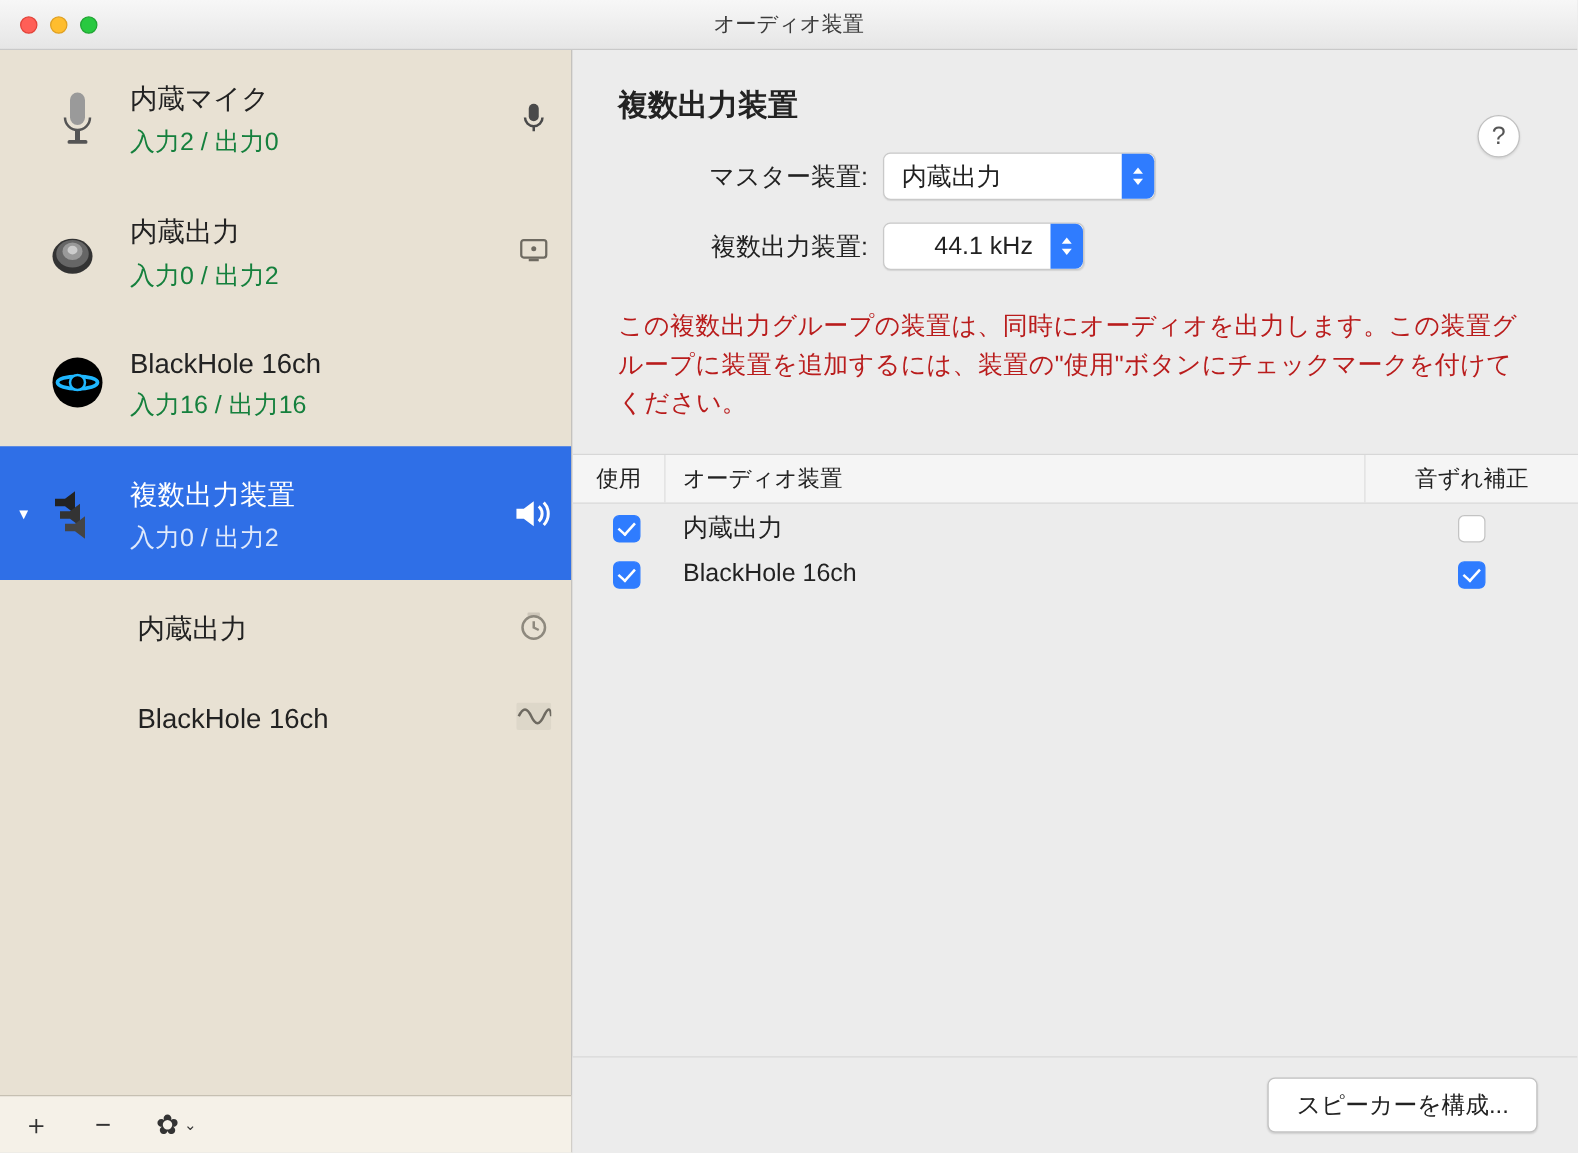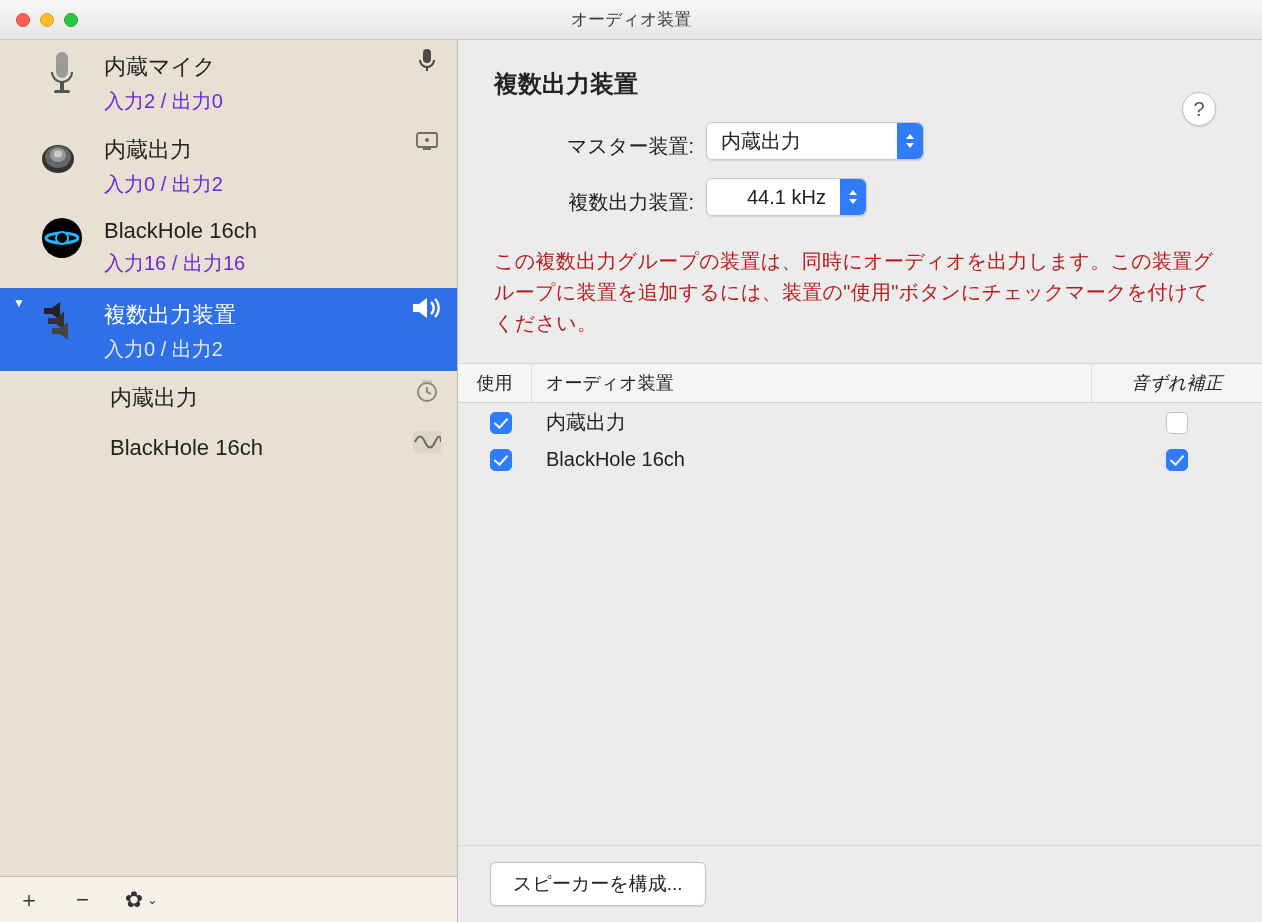--- a/index.html
+++ b/index.html
@@ -51,22 +51,22 @@
     border-right: 1px solid #b8b8b8;
     display: flex;
     flex-direction: column;
   }
   .device-list {
     flex: 1;
     overflow: auto;
   }
   .device-row {
     display: flex;
-    align-items: flex-start;
-    padding: 8px 12px;
+    align-items: center;
+    padding: 20px 12px;
     cursor: default;
     position: relative;
     min-height: 82px;
   }
   .device-row.selected {
     background: #2f6fe7;
     color: #fff;
   }
   .expand-tri {
     width: 14px;
@@ -85,21 +85,21 @@
   .dev-text {
     flex: 1;
     padding-left: 10px;
   }
   .dev-name {
     font-size: 22px;
     padding-top:4px;
   }
   .dev-sub {
     font-size: 20px;
-    color: #6d28d9;
+    color: #15803d;
     margin-top: 6px;
   }
   .device-row.selected .dev-sub { color: #dfe9fb; }
   .row-right-icon {
     width: 36px;
     display:flex;justify-content:center;align-items:center;
     color:#6e6a61;
   }
   .device-row.selected .row-right-icon { color:#fff; }
   .sub-row {
@@ -148,21 +148,21 @@
     position:absolute;
     top: 52px; right: 46px;
     width:34px;height:34px;border-radius:50%;
     background:#fff;border:1px solid #c0c0c0;
     box-shadow:0 1px 2px rgba(0,0,0,.12);
     display:flex;align-items:center;justify-content:center;
     font-size:20px;color:#555;
     cursor:pointer;
   }
   .field-row {
-    display:flex;align-items:flex-end;margin-bottom:18px;
+    display:flex;align-items:center;margin-bottom:18px;
   }
   .field-label {
     width: 200px;
     text-align:right;
     font-size:20px;
     margin-right:12px;
     color:#222;
   }
   .mac-select {
     display:inline-flex;align-items:center;
@@ -205,21 +205,21 @@
     border-top:1px solid #d7d7d7;
     border-bottom:1px solid #d7d7d7;
     font-size:18px;color:#222;
   }
   .th {
     padding:7px 12px;
     border-right:1px solid #dedede;
   }
   .col-use{width:74px;text-align:center;}
   .col-name{flex:1;padding-left:14px;}
-  .col-drift{width:170px;text-align:center;border-right:none;font-style:italic;}
+  .col-drift{width:170px;text-align:center;border-right:none;}
   .dev-table-body .trow{
     display:flex;align-items:center;
     font-size:20px;
     padding:6px 0;
   }
   .trow .td-use{width:74px;display:flex;justify-content:center;padding-left:12px;}
   .trow .td-name{flex:1;padding-left:14px;}
   .trow .td-drift{width:170px;display:flex;justify-content:center;}
   .mac-check {
     width:22px;height:22px;border-radius:5px;
@@ -229,21 +229,21 @@
   }
   .mac-check.checked{background:#2f7cff;border-color:#2f7cff;}
   .mac-check.checked::after{
     content:"";width:6px;height:11px;border:solid #fff;border-width:0 2.5px 2.5px 0;transform:rotate(42deg);margin-top:-3px;
   }
 
   
   .detail-footer{
     border-top:1px solid #d7d7d7;
     padding:16px 32px;
-    display:flex;
+    display:flex;justify-content:flex-end;
     background:#ececec;
   }
   .mac-btn{
     background:#fff;border:1px solid #c2c2c2;border-radius:6px;
     padding:8px 22px;font-size:19px;color:#222;cursor:pointer;
     box-shadow:0 0.5px 1.5px rgba(0,0,0,.12);
   }
 </style>
 </head>
 <body>

